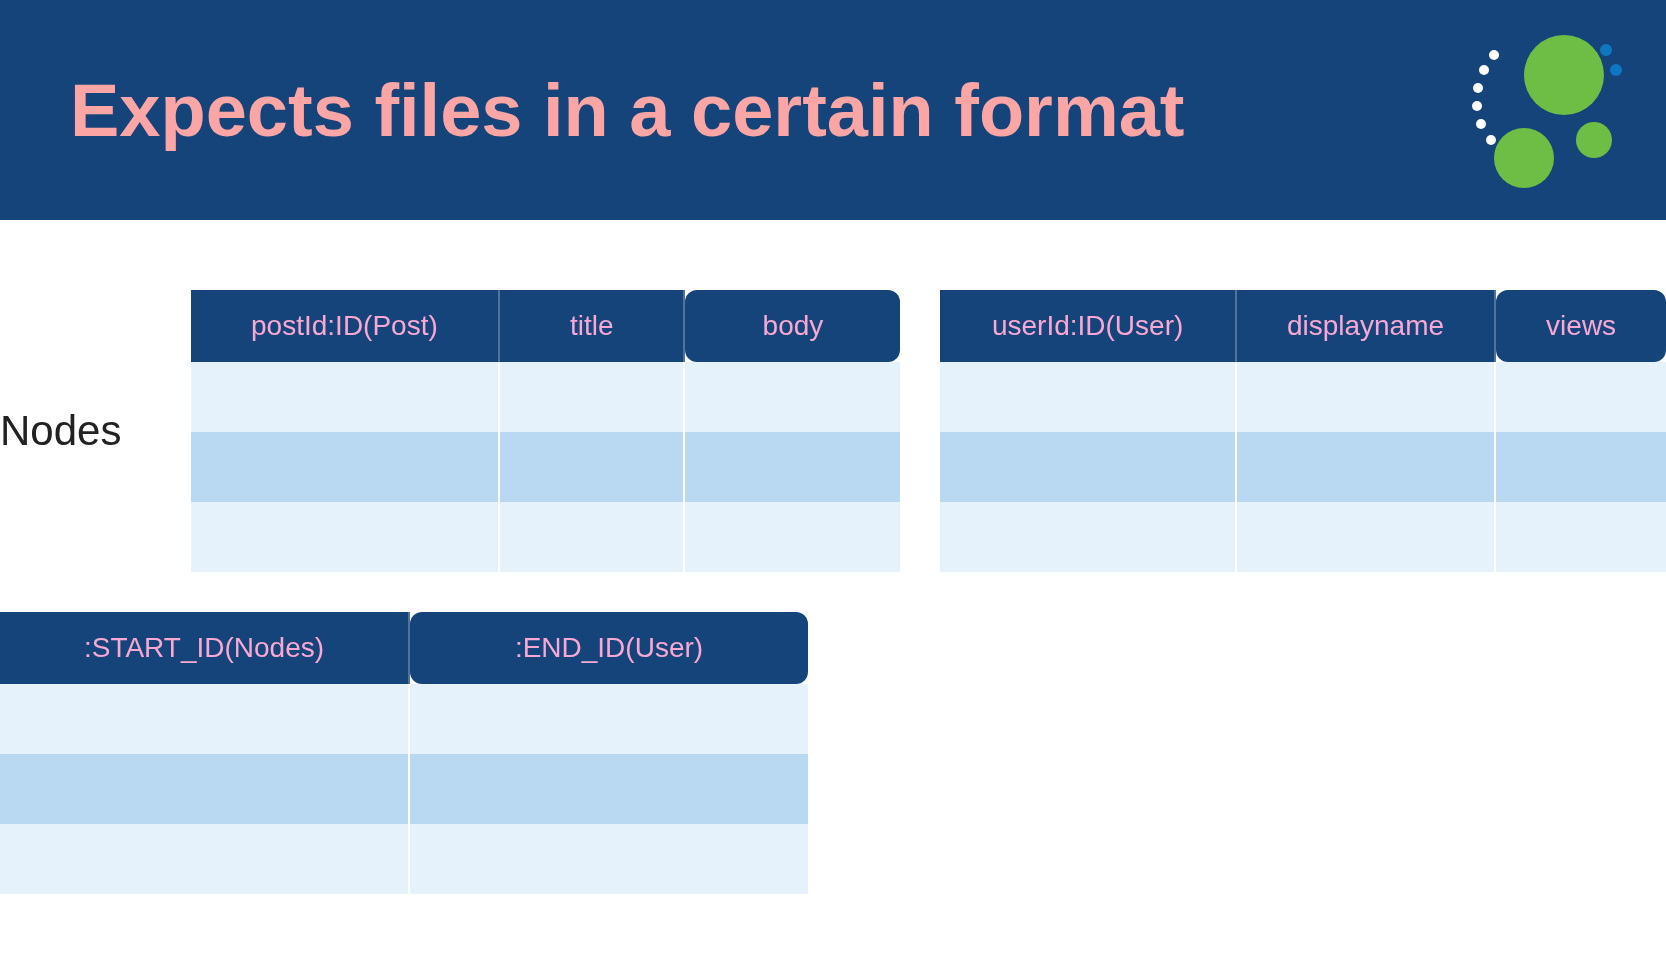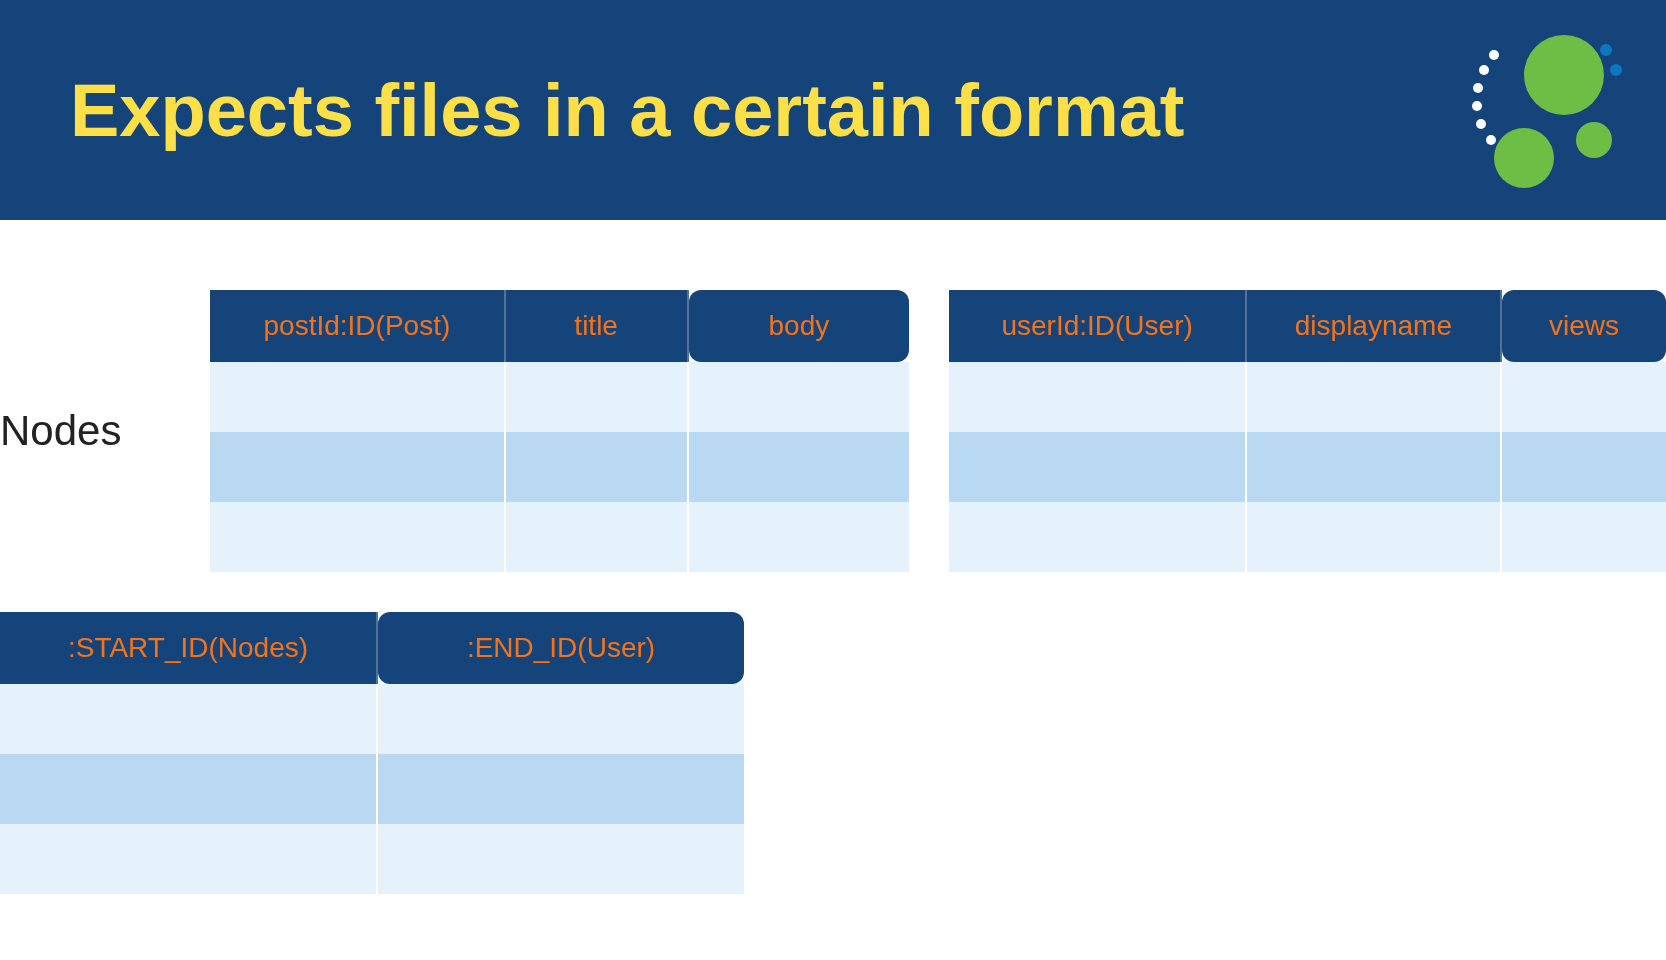--- a/index.html
+++ b/index.html
@@ -13,21 +13,21 @@
   }
   .header {
     background: #15447a;
     height: 220px;
     position: relative;
     display: flex;
     align-items: center;
     padding-left: 70px;
   }
   .header h1 {
-    color: #fde047;
+    color: #fca5a5;
     font-size: 74px;
     font-weight: 700;
     margin: 0;
   }
   .logo {
     position: absolute;
     right: 40px;
     top: 20px;
   }
   .body-area {
@@ -48,24 +48,24 @@
   .tables-col {
     display: flex;
     gap: 40px;
   }
   table.schema {
     border-collapse: separate;
     border-spacing: 0;
   }
   table.schema th {
     background: #15447a;
-    color: #f97316;
+    color: #f9a8d4;
     font-weight: 400;
     font-size: 28px;
-    padding: 20px 28px;
+    padding: 20px 44px;
     text-align: center;
     border-right: 2px solid rgba(255,255,255,0.25);
   }
   table.schema th:last-child {
     border-right: none;
     border-radius: 12px;
   }
   table.schema td {
     height: 68px;
     border-right: 2px solid #ffffff;

